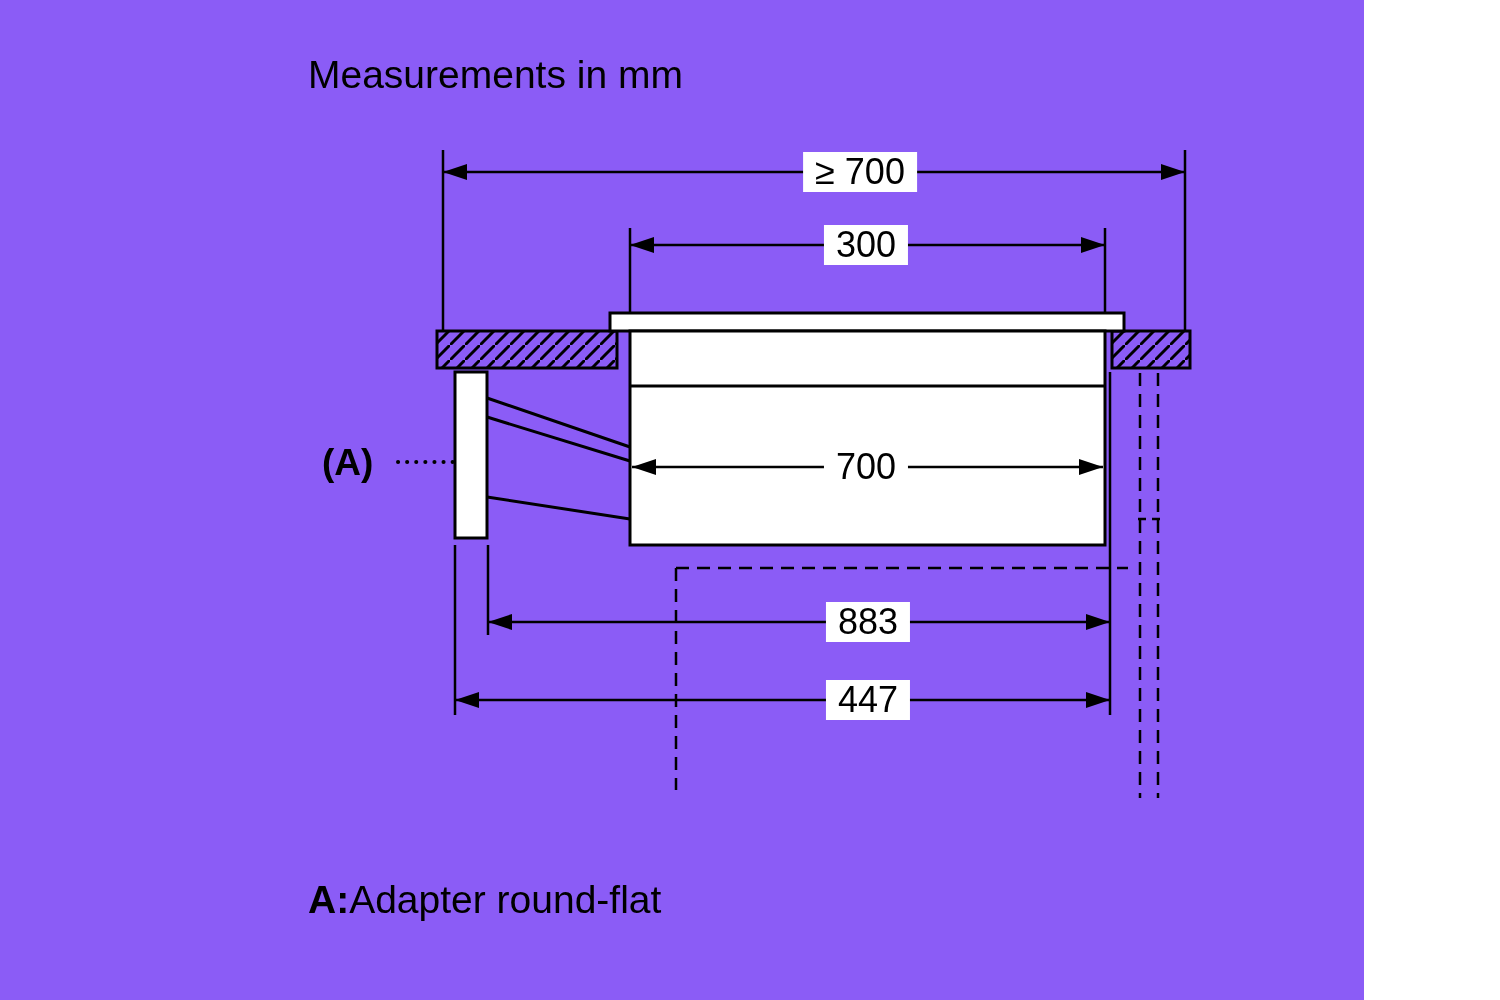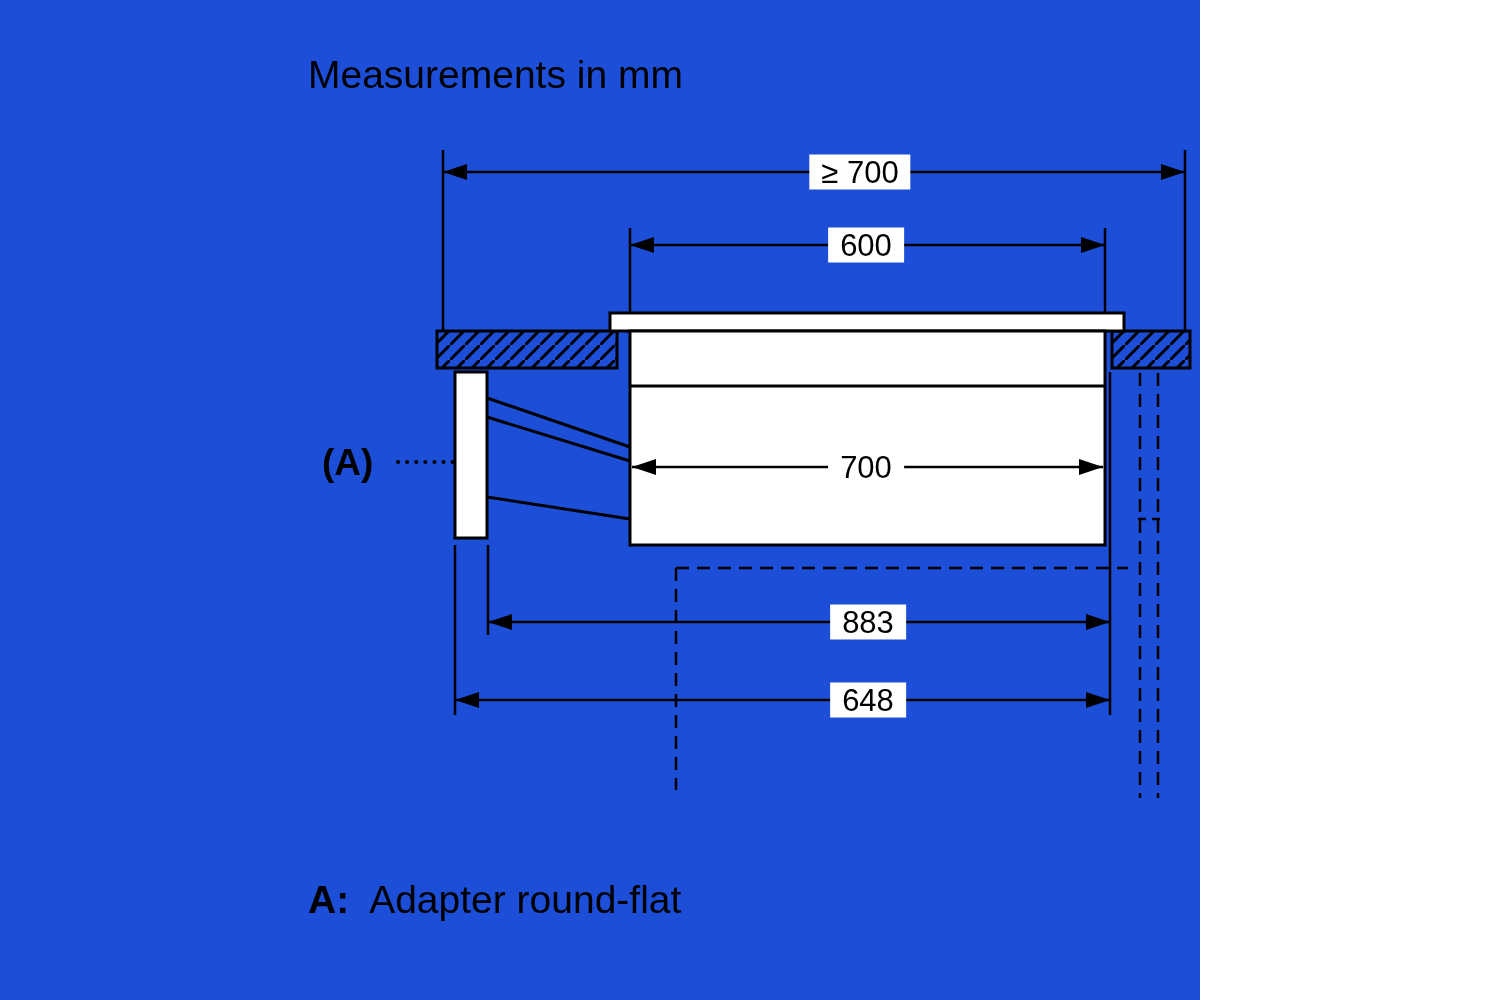--- a/index.html
+++ b/index.html
@@ -2,23 +2,23 @@
 <html><head>
 <meta charset="utf-8">
 <style>
   html, body {
     margin: 0;
     padding: 0;
     background: #ffffff;
   }
   #stage {
     position: relative;
-    width: 1200px;
+    width: 1364px;
     height: 1000px;
-    background: #1d4ed8;
+    background: #8b5cf6;
     font-family: "Liberation Sans", sans-serif;
     color: #000;
     overflow: hidden;
     text-align: right;
   }
   #drawing {
     position: absolute;
     left: 0;
     top: 0;
   }
@@ -32,40 +32,40 @@
   .title {
     left: 308px;
     top: 55px;
     font-size: 39px;
   }
   .dim-label {
     position: absolute;
     transform: translate(-50%, -50%);
     background: #ffffff;
     padding: 2px 12px;
-    font-size: 31px;
+    font-size: 36px;
     font-family: "Liberation Sans", sans-serif;
     color: #000;
     white-space: nowrap;
     line-height: 1;
   }
   .callout-label {
     left: 322px;
     top: 462px;
     transform: translateY(-50%);
     font-size: 37px;
     font-weight: bold;
   }
   .footnote {
     left: 308px;
     top: 880px;
     font-size: 39px;
   }
   .footnote .prefix { font-weight: bold; }
-  .footnote .rest { margin-left: 20px; }
+  .footnote .rest { margin-left: 0; }
 </style>
 </head>
 <body>
 
 <div id="stage">
 
   <svg id="drawing" width="1500" height="1000" viewBox="0 0 1500 1000">
     <defs>
       <pattern id="hatch" width="15" height="15" patternUnits="userSpaceOnUse">
         <line x1="0" y1="15" x2="15" y2="0" stroke="#000" stroke-width="3"></line>
@@ -118,24 +118,24 @@
 
     <line x1="455" y1="545" x2="455" y2="715" stroke="#000" stroke-width="2.5"></line>
     <line x1="455" y1="700" x2="1110" y2="700" stroke="#000" stroke-width="2.5"></line>
     <polygon points="455,700 479,692 479,708" fill="#000"></polygon>
     <polygon points="1110,700 1086,692 1086,708" fill="#000"></polygon>
   </svg>
 
   <div class="txt title">Measurements in mm</div>
 
   <div class="dim-label" style="left:860px; top:172px;">≥ 700</div>
-  <div class="dim-label" style="left:866px; top:245px;">600</div>
+  <div class="dim-label" style="left:866px; top:245px;">300</div>
   <div class="dim-label" style="left:866px; top:467px;">700</div>
   <div class="dim-label" style="left:868px; top:622px;">883</div>
-  <div class="dim-label" style="left:868px; top:700px;">648</div>
+  <div class="dim-label" style="left:868px; top:700px;">447</div>
 
   <div class="txt callout-label">(A)</div>
 
   <div class="txt footnote">
     <span class="prefix">A:</span><span class="rest">Adapter round-flat</span>
   </div>
 
 </div>
 
 </body></html>

